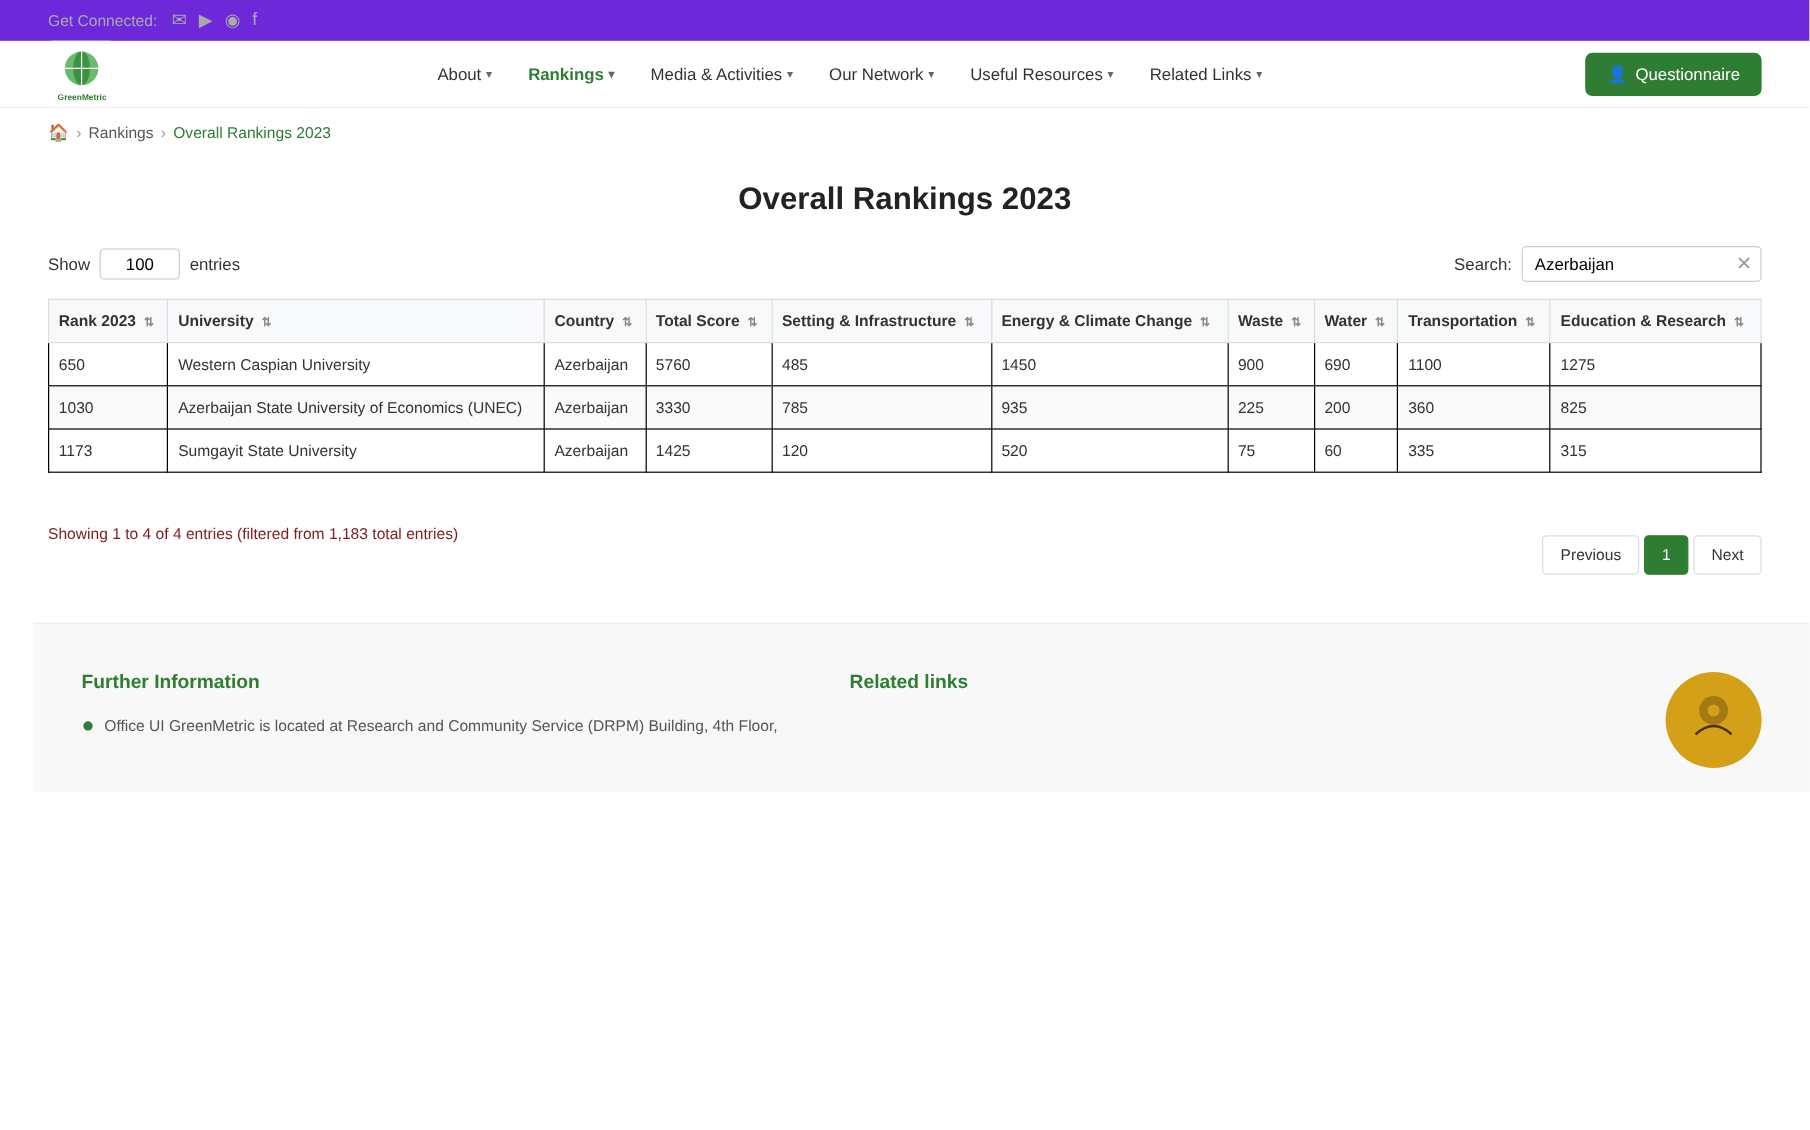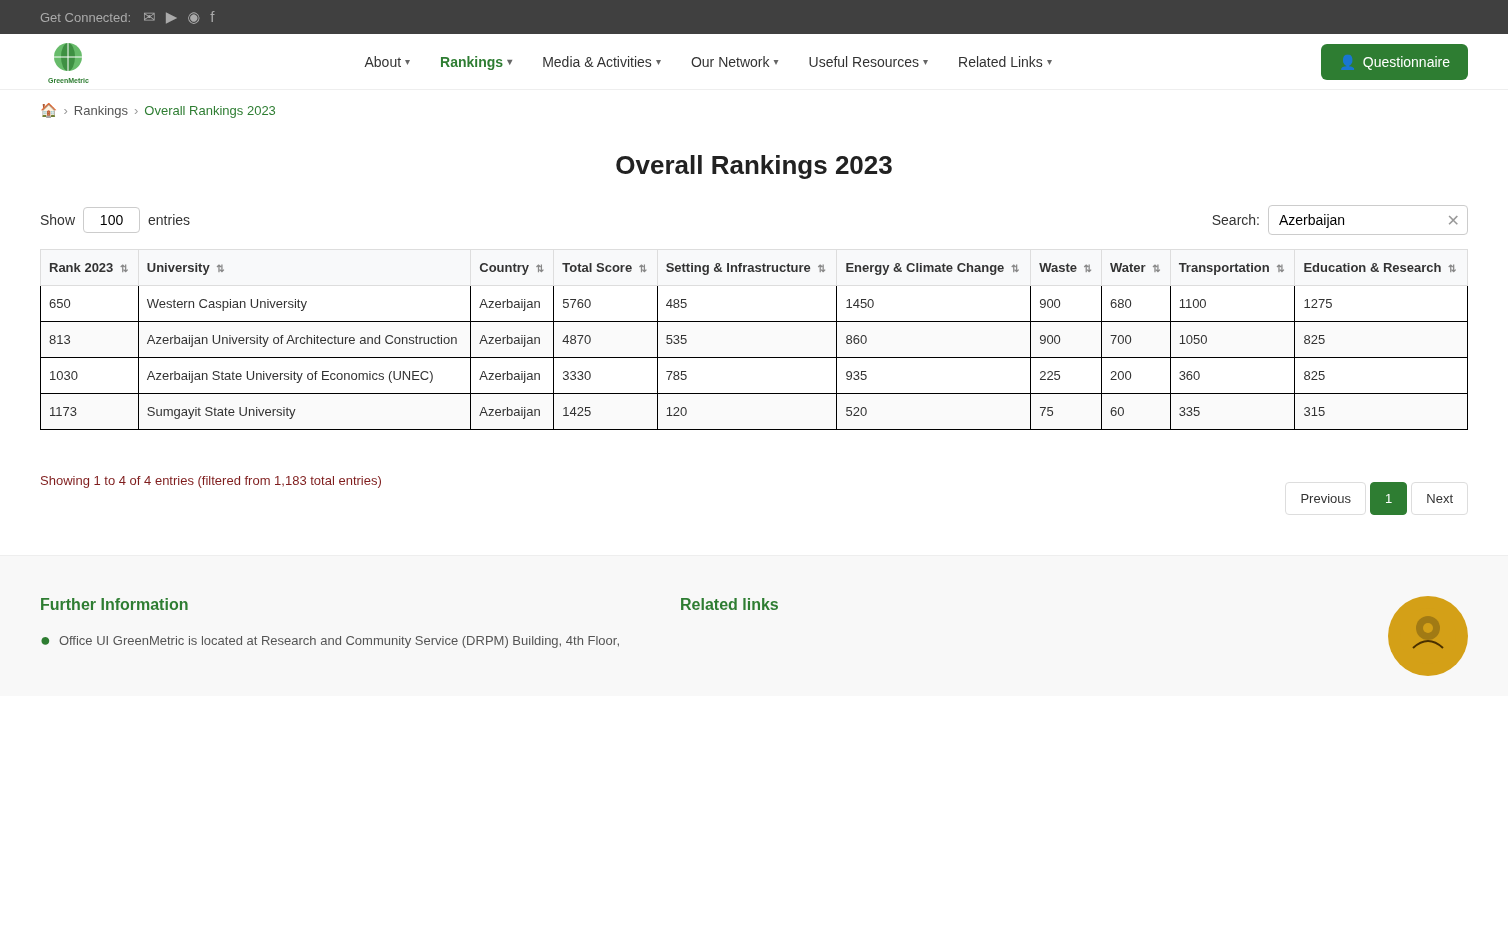--- a/index.html
+++ b/index.html
@@ -1,20 +1,20 @@
 <!DOCTYPE html>
 <html><head>
   <meta charset="utf-8">
   <style>
     * { box-sizing: border-box; margin: 0; padding: 0; }
     body { font-family: Arial, sans-serif; font-size: 14px; color: #333; background: #fff; }
 
     
     .top-bar {
-      background: #404040;
+      background: #6d28d9;
       color: #ccc;
       padding: 8px 40px;
       font-size: 13px;
       display: flex;
       align-items: center;
       gap: 12px;
     }
     .top-bar span { color: #aaa; }
     .top-bar .icons { display: flex; gap: 10px; }
     .top-bar .icons span { cursor: pointer; font-size: 15px; }
@@ -87,21 +87,21 @@
       display: flex;
       align-items: center;
       justify-content: space-between;
       margin-bottom: 14px;
     }
     .show-entries { display: flex; align-items: center; gap: 8px; font-size: 14px; }
     .entries-input {
       border: 1px solid #ccc;
       border-radius: 4px;
       padding: 4px 8px;
-      width: 57px;
+      width: 67px;
       text-align: center;
       font-size: 14px;
     }
     .search-area { display: flex; align-items: center; gap: 8px; font-size: 14px; }
     .search-input-wrap { position: relative; }
     .search-input {
       border: 1px solid #ccc;
       border-radius: 4px;
       padding: 6px 30px 6px 10px;
       width: 200px;
@@ -161,20 +161,21 @@
     }
     .page-btn.active { background: #2e7d32; color: #fff; border-color: #2e7d32; }
 
     
     .footer {
       background: #f8f8f8;
       border-top: 1px solid #eee;
       padding: 40px 40px 20px;
       display: flex;
       gap: 60px;
+      margin-left: 28px;
     }
     .footer-section h3 { color: #2e7d32; font-size: 16px; margin-bottom: 16px; font-weight: 700; }
     .footer-logo {
       margin-left: auto;
       display: flex; align-items: flex-start;
     }
     .footer-logo-circle {
       width: 80px; height: 80px;
       background: #d4a017;
       border-radius: 50%;
@@ -317,35 +318,23 @@
     </thead>
     <tbody id="table-body">
     <tr>
           <td>650</td>
           <td>Western Caspian University</td>
           <td>Azerbaijan</td>
           <td>5760</td>
           <td>485</td>
           <td>1450</td>
           <td>900</td>
-          <td>680</td>
+          <td>690</td>
           <td>1100</td>
           <td>1275</td>
-        </tr>
-        <tr>
-          <td>813</td>
-          <td>Azerbaijan University of Architecture and Construction</td>
-          <td>Azerbaijan</td>
-          <td>4870</td>
-          <td>535</td>
-          <td>860</td>
-          <td>900</td>
-          <td>700</td>
-          <td>1050</td>
-          <td>825</td>
         </tr>
         <tr>
           <td>1030</td>
           <td>Azerbaijan State University of Economics (UNEC)</td>
           <td>Azerbaijan</td>
           <td>3330</td>
           <td>785</td>
           <td>935</td>
           <td>225</td>
           <td>200</td>

